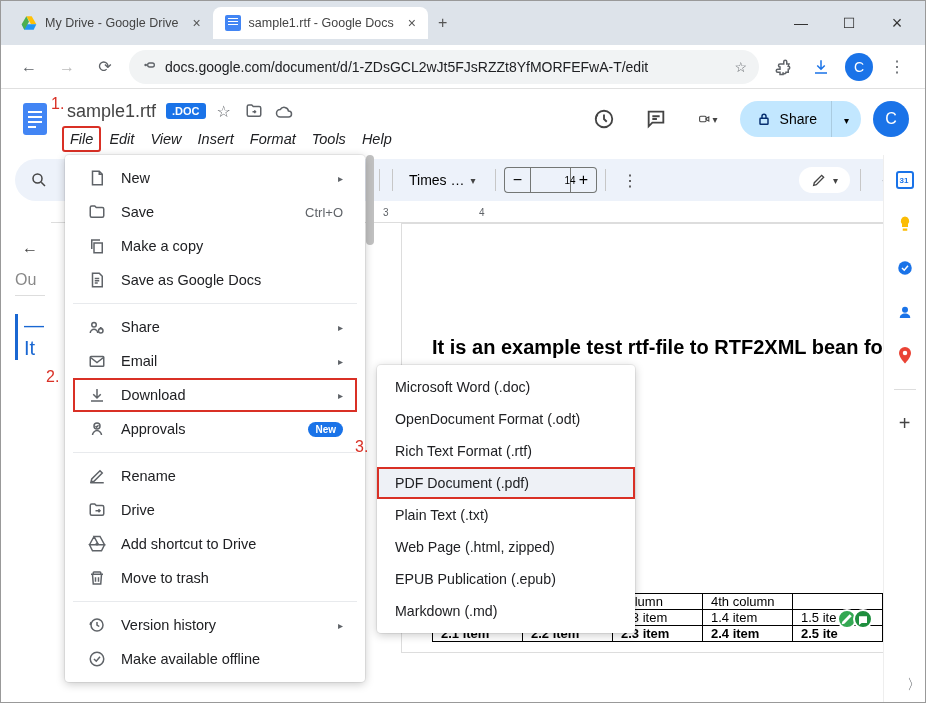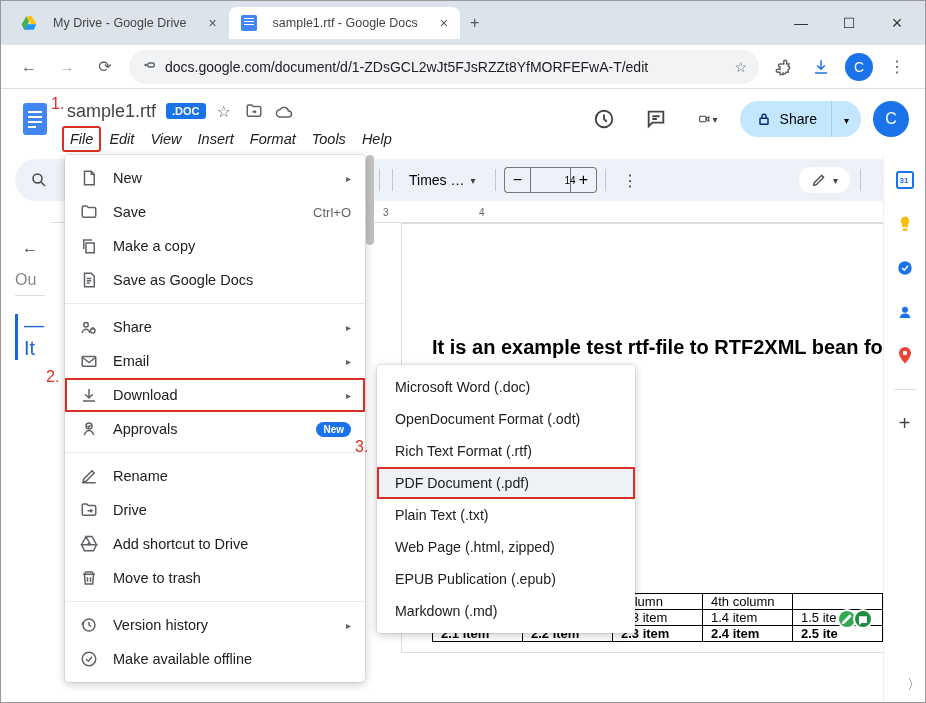--- a/index.html
+++ b/index.html
@@ -1,20 +1,20 @@
 <!DOCTYPE html>
 <html><head>
 <meta charset="utf-8">
 <style>
   * { box-sizing: border-box; margin: 0; padding: 0; font-family: 'Segoe UI', Arial, sans-serif; }
   body { width: 926px; height: 703px; background: #fff; position: relative; overflow: hidden; border: 1px solid #999; }
   
   
   .titlebar { height: 44px; display: flex; align-items: center; background: #dde3ea; padding: 0 8px; }
-  .tab { display: flex; align-items: center; gap: 16px; padding: 8px 12px; font-size: 12.5px; color: #444; max-width: 240px; position: relative; border-radius: 8px 8px 0 0; justify-content: center; }
+  .tab { display: flex; align-items: center; gap: 8px; padding: 8px 12px; font-size: 12.5px; color: #444; max-width: 240px; position: relative; border-radius: 8px 8px 0 0; justify-content: center; }
   .tab.active { background: #fff; }
   .tab-close { font-size: 14px; color: #555; padding-left: 6px; cursor: pointer; }
   .newtab { padding: 6px 10px; color: #555; cursor: pointer; font-size: 16px; }
   .win-controls { margin-left: auto; display: flex; gap: 8px; align-items: center; }
   .win-btn { width: 40px; height: 30px; display: flex; align-items: center; justify-content: center; font-size: 14px; color: #333; }
   
   .addrbar { height: 44px; display: flex; align-items: center; gap: 10px; padding: 0 14px; background: #fff; border-bottom: 1px solid #e0e0e0; }
   .nav-btn { width: 28px; height: 28px; display: flex; align-items: center; justify-content: center; color: #5f6368; border-radius: 50%; }
   .nav-btn.disabled { color: #bbb; }
   .url-box { flex: 1; height: 34px; background: #f1f3f4; border-radius: 17px; display: flex; align-items: center; padding: 0 12px; font-size: 14px; color: #202124; gap: 8px; }
@@ -64,21 +64,21 @@
   .ruler-mark { position: absolute; top: 2px; }
   .ruler-indent { position: absolute; left: 50px; top: 4px; color: #1a73e8; font-size: 10px; }
   
   
   .tab-strip { position: absolute; left: 14px; top: 232px; width: 30px; }
   .strip-btn { width: 30px; height: 30px; display: flex; align-items: center; justify-content: center; color: #444; margin-bottom: 8px; }
   .strip-label { font-size: 16px; color: #888; }
   .outline-item { font-size: 20px; color: #1967d2; margin-top: 18px; padding-left: 6px; border-left: 3px solid #1967d2; }
   
   
-  .menu-dropdown { position: absolute; left: 64px; top: 154px; width: 300px; background: #fff; border-radius: 4px; box-shadow: 0 2px 10px rgba(0,0,0,0.22), 0 0 0 1px rgba(0,0,0,0.06); padding: 6px 0; z-index: 10; }
+  .menu-dropdown { position: absolute; left: 64px; top: 154px; width: 300px; background: #fff; border-radius: 4px; box-shadow: 0 2px 10px rgba(0,0,0,0.22), 0 0 0 1px rgba(0,0,0,0.06); padding: 6px 8px; z-index: 10; }
   .menu-row { display: flex; align-items: center; padding: 7px 14px; font-size: 14.5px; color: #202124; cursor: pointer; gap: 14px; position: relative; }
   .menu-icn { width: 20px; height: 20px; display: flex; align-items: center; justify-content: center; color: #5f6368; }
   .menu-lbl { flex: 1; }
   .menu-short { color: #5f6368; font-size: 13px; }
   .menu-arrow { color: #5f6368; font-size: 10px; }
   .menu-sep { height: 1px; background: #e8eaed; margin: 6px 0; }
   .menu-row.hl { outline: 2px solid #d93025; outline-offset: -2px; }
   .annotation-2 { position: absolute; left: 45px; top: 367px; color: #d93025; font-size: 16px; font-weight: 500; z-index: 11; }
   .new-badge { background: #1a73e8; color: #fff; font-size: 10px; font-weight: bold; padding: 2px 7px; border-radius: 9px; }
   

